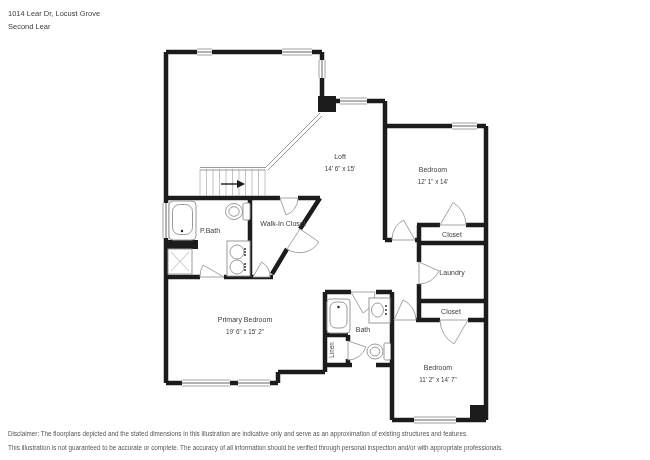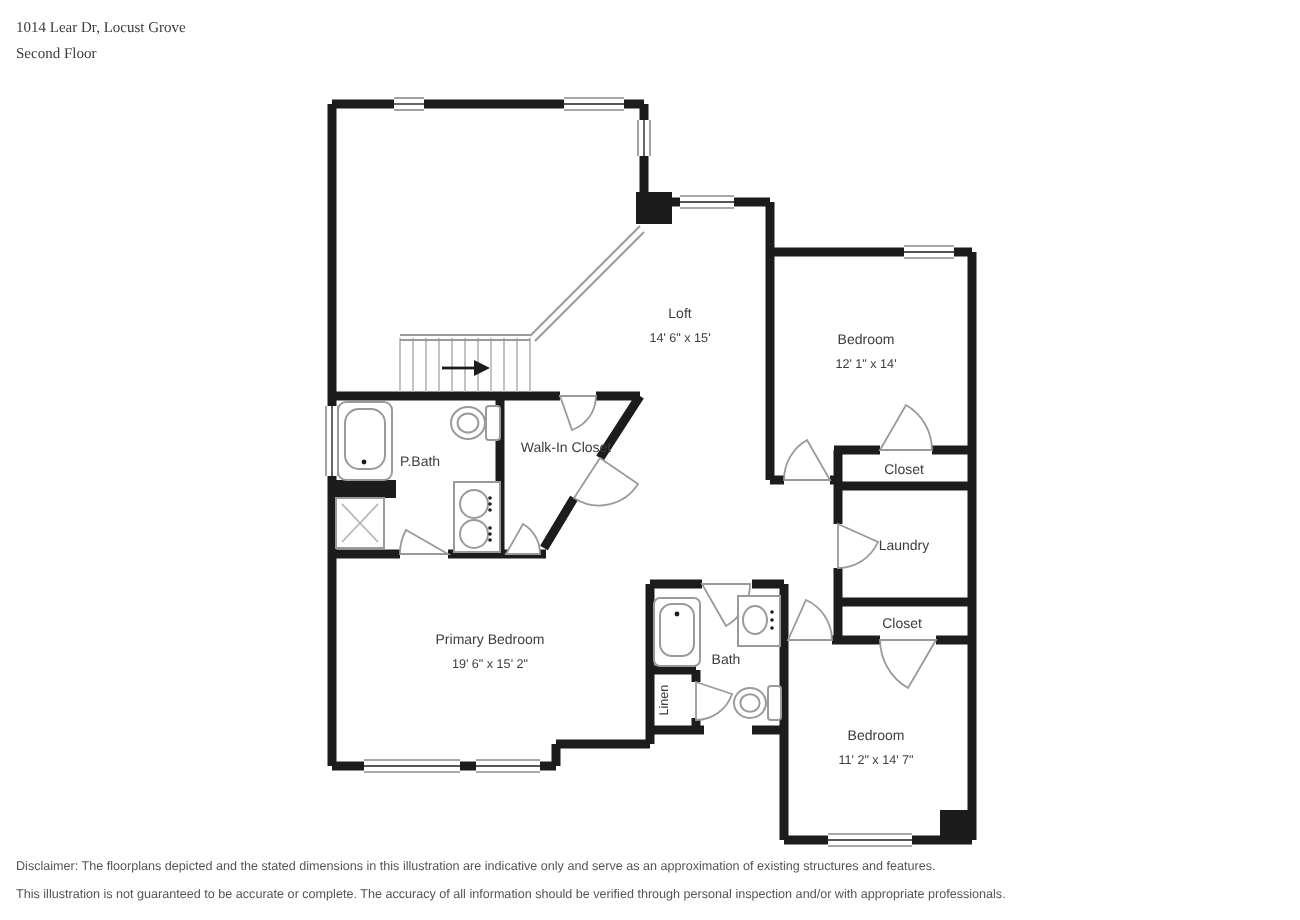--- a/index.html
+++ b/index.html
@@ -1,18 +1,18 @@
 <!DOCTYPE html>
 <html><head>
 <meta charset="utf-8">
 <style>
   html,body{margin:0;padding:0;background:#fff;}
   #screen{position:relative;width:650px;height:460px;background:#ffffff;overflow:hidden;
           font-family:"Liberation Sans",sans-serif;}
-  #header{position:absolute;left:8px;top:7px;color:#3d3d3d;font-size:7.5px;line-height:13px;font-family:Liberation Serif, serif;}
+  #header{position:absolute;left:8px;top:7px;color:#3d3d3d;font-size:7.5px;line-height:13px;}
   #footer{position:absolute;left:8px;top:427px;color:#555;font-size:6.3px;line-height:13.5px;width:640px;}
   svg{position:absolute;left:0;top:0;}
   .wall{stroke:#1c1c1c;stroke-width:4.5;fill:none;}
   .thin{stroke:#9a9a9a;stroke-width:1;fill:none;}
   .thin2{stroke:#b3b3b3;stroke-width:0.8;fill:none;}
   .door{fill:#ffffff;stroke:#9a9a9a;stroke-width:0.9;}
   .fix{fill:#ffffff;stroke:#9a9a9a;stroke-width:1;}
   .winrect{fill:#ffffff;stroke:none;}
   .winline{stroke:#8a8a8a;stroke-width:0.8;}
   .winmid{stroke:#555;stroke-width:0.9;}
@@ -21,21 +21,21 @@
   text.room{font-family:"Liberation Sans",sans-serif;font-size:7px;fill:#3d3d3d;text-anchor:middle;}
   text.dims{font-family:"Liberation Sans",sans-serif;font-size:6.3px;fill:#3d3d3d;text-anchor:middle;}
 </style>
 </head>
 <body>
 
 <div id="screen">
 
   <div id="header">
     <div>1014 Lear Dr, Locust Grove</div>
-    <div>Second Floor</div>
+    <div>Second Lear</div>
   </div>
 
   <svg width="650" height="460" viewBox="0 0 650 460">
 
     <path class="wall" d="
       M166,52 H322 M322,52 V100
       M336,101 H385
       M385,101 V240
       M385,126 H486 M486,126 V420
       M486,420 H392

